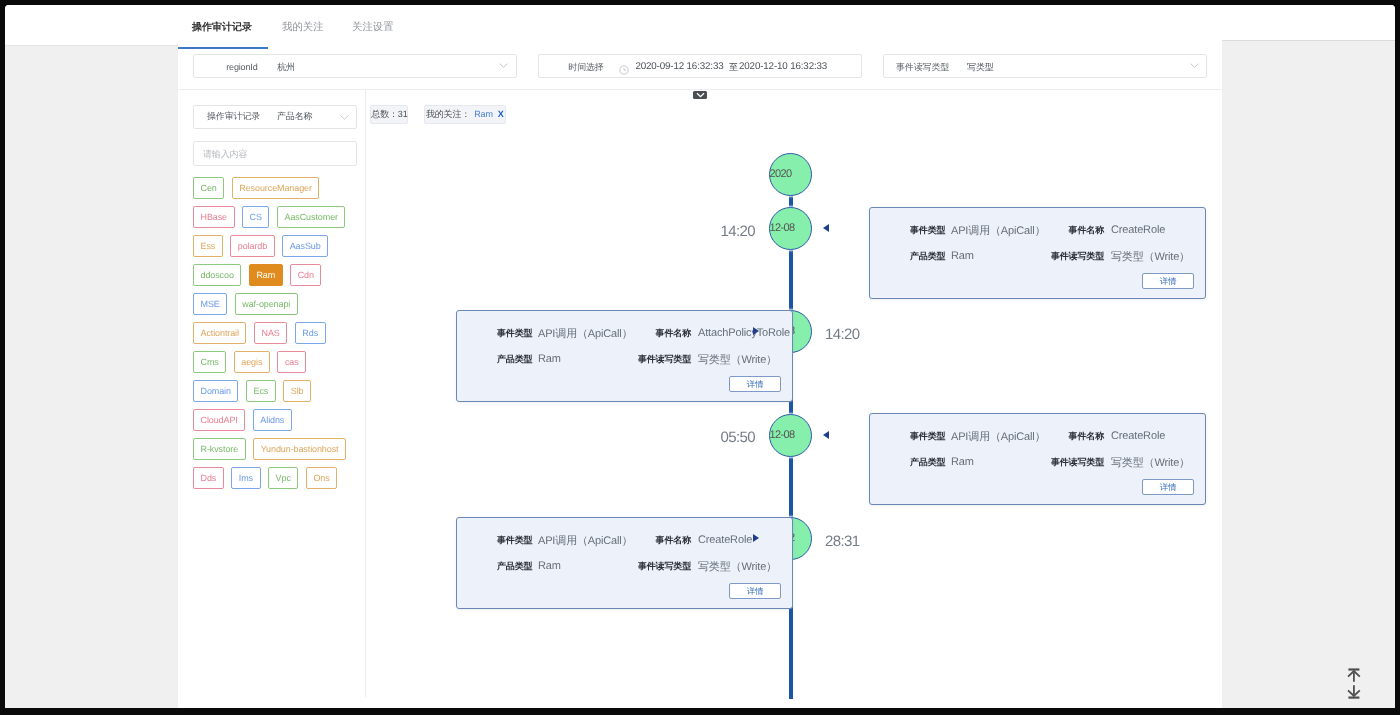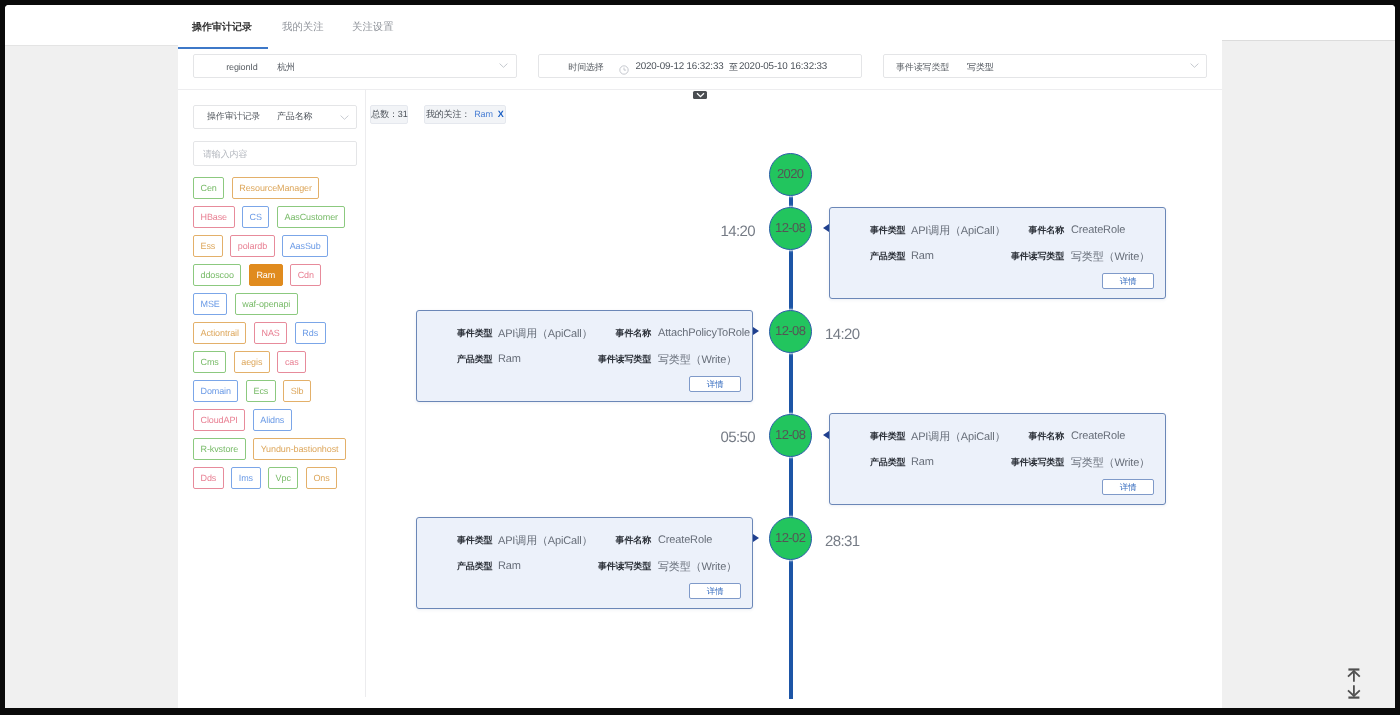--- a/index.html
+++ b/index.html
@@ -43,23 +43,23 @@
   .tag { position:absolute; border:1px solid; border-radius:2px; font-size:9px; height:22px;
          line-height:20px; text-align:center; white-space:nowrap; background:#fff; letter-spacing:-0.1px;}
 
   
   .chip { position:absolute; background:#f2f4f7; border:1px solid #e5e8ee; border-radius:2px; height:19px;
           line-height:17px; font-size:9px; color:#4b5159; white-space:nowrap; text-align:center; }
 
   
   .tline { position:absolute; background:#1d55a6; width:4px; }
   .node { position:absolute; width:43px; height:43px; border-radius:50%; border:1.7px solid #2a5ca8; box-shadow:0 0 2px 1px rgba(255,255,255,0.9);
-          background:#22c55e; font-size:13px; color:#555; text-align:center; line-height:40px; letter-spacing:-0.6px; text-indent:-0.6px; }
+          background:#86efac; font-size:11px; color:#555; text-align:left; line-height:40px; letter-spacing:-0.6px; text-indent:-0.6px; }
   .tlabel { position:absolute; font-size:15px; color:#757b85; white-space:nowrap; letter-spacing:-0.6px; }
-  .card { position:absolute; background:#ecf1fa; border:1px solid #6b87b7; border-radius:3px; box-shadow:0 1px 3px rgba(120,140,180,0.14); }
+  .card { position:absolute; background:#ecf1fa; border:1px solid #6b87b7; border-radius:3px; box-shadow:0 1px 3px rgba(120,140,180,0.14);margin-left:40px; }
   .card .k { position:absolute; font-weight:bold; font-size:9px; color:#2b3038; white-space:nowrap; }
   .card .v { position:absolute; font-size:11px; color:#676e79; white-space:nowrap; }
   .detail { position:absolute; width:52px; height:16px; border:1px solid #7f9ac9; border-radius:2px;
             background:#fff; color:#3a6fc0; font-size:8.5px; text-align:center; line-height:15px; }
   .arr { position:absolute; width:0; height:0; }
   .chip .cv { color:#4a7fd4; margin-left:4px; }
   .chip .cx { color:#1a5fc4; font-weight:bold; margin-left:5px; }
   .expandbtn { position:absolute; left:514.7px; top:85.7px; width:14.7px; height:8.4px; background:#4a4d51;
                border-radius:1.5px; display:flex; align-items:center; justify-content:center; }
   .scrollbtns { position:absolute; left:1337px; top:663px; width:20px; height:38px; }
@@ -93,21 +93,21 @@
       </svg>
 
     <div class="fbox" style="left:360px; top:49.2px; width:324.4px; height:24.2px"></div>
     <div class="flabel" style="left:390.3px; top:57px">时间选择</div>
     <svg class="chev" style="left:441.3px; top:60.2px" width="10" height="10" viewBox="0 0 11 11">
         <circle cx="5.5" cy="5.5" r="4.6" fill="none" stroke="#b9bdc4" stroke-width="0.9"></circle>
         <path d="M5.5 2.8V5.6H7.8" fill="none" stroke="#b9bdc4" stroke-width="0.9"></path>
       </svg>
     <div class="fval dt" style="left:457.4px; top:56.4px">2020-09-12 16:32:33</div>
     <div class="fval" style="left:551px; top:57px">至</div>
-    <div class="fval dt" style="left:561px; top:56.4px">2020-05-10 16:32:33</div>
+    <div class="fval dt" style="left:561px; top:56.4px">2020-12-10 16:32:33</div>
 
     <div class="fbox" style="left:704.7px; top:49.2px; width:324px; height:24.2px"></div>
     <div class="flabel" style="left:718px; top:57px">事件读写类型</div>
     <div class="fval" style="left:789.1px; top:57px">写类型</div>
     <svg class="chev" style="left:1011.6px; top:58.4px" width="9" height="5" viewBox="0 0 9 5">
         <path d="M0.6 0.6L4.5 4.3 8.4 0.6" fill="none" stroke="#c4c8ce" stroke-width="1"></path>
       </svg>
 
     <div class="hrule" style="top:84px"></div>
     <div class="expandbtn">

